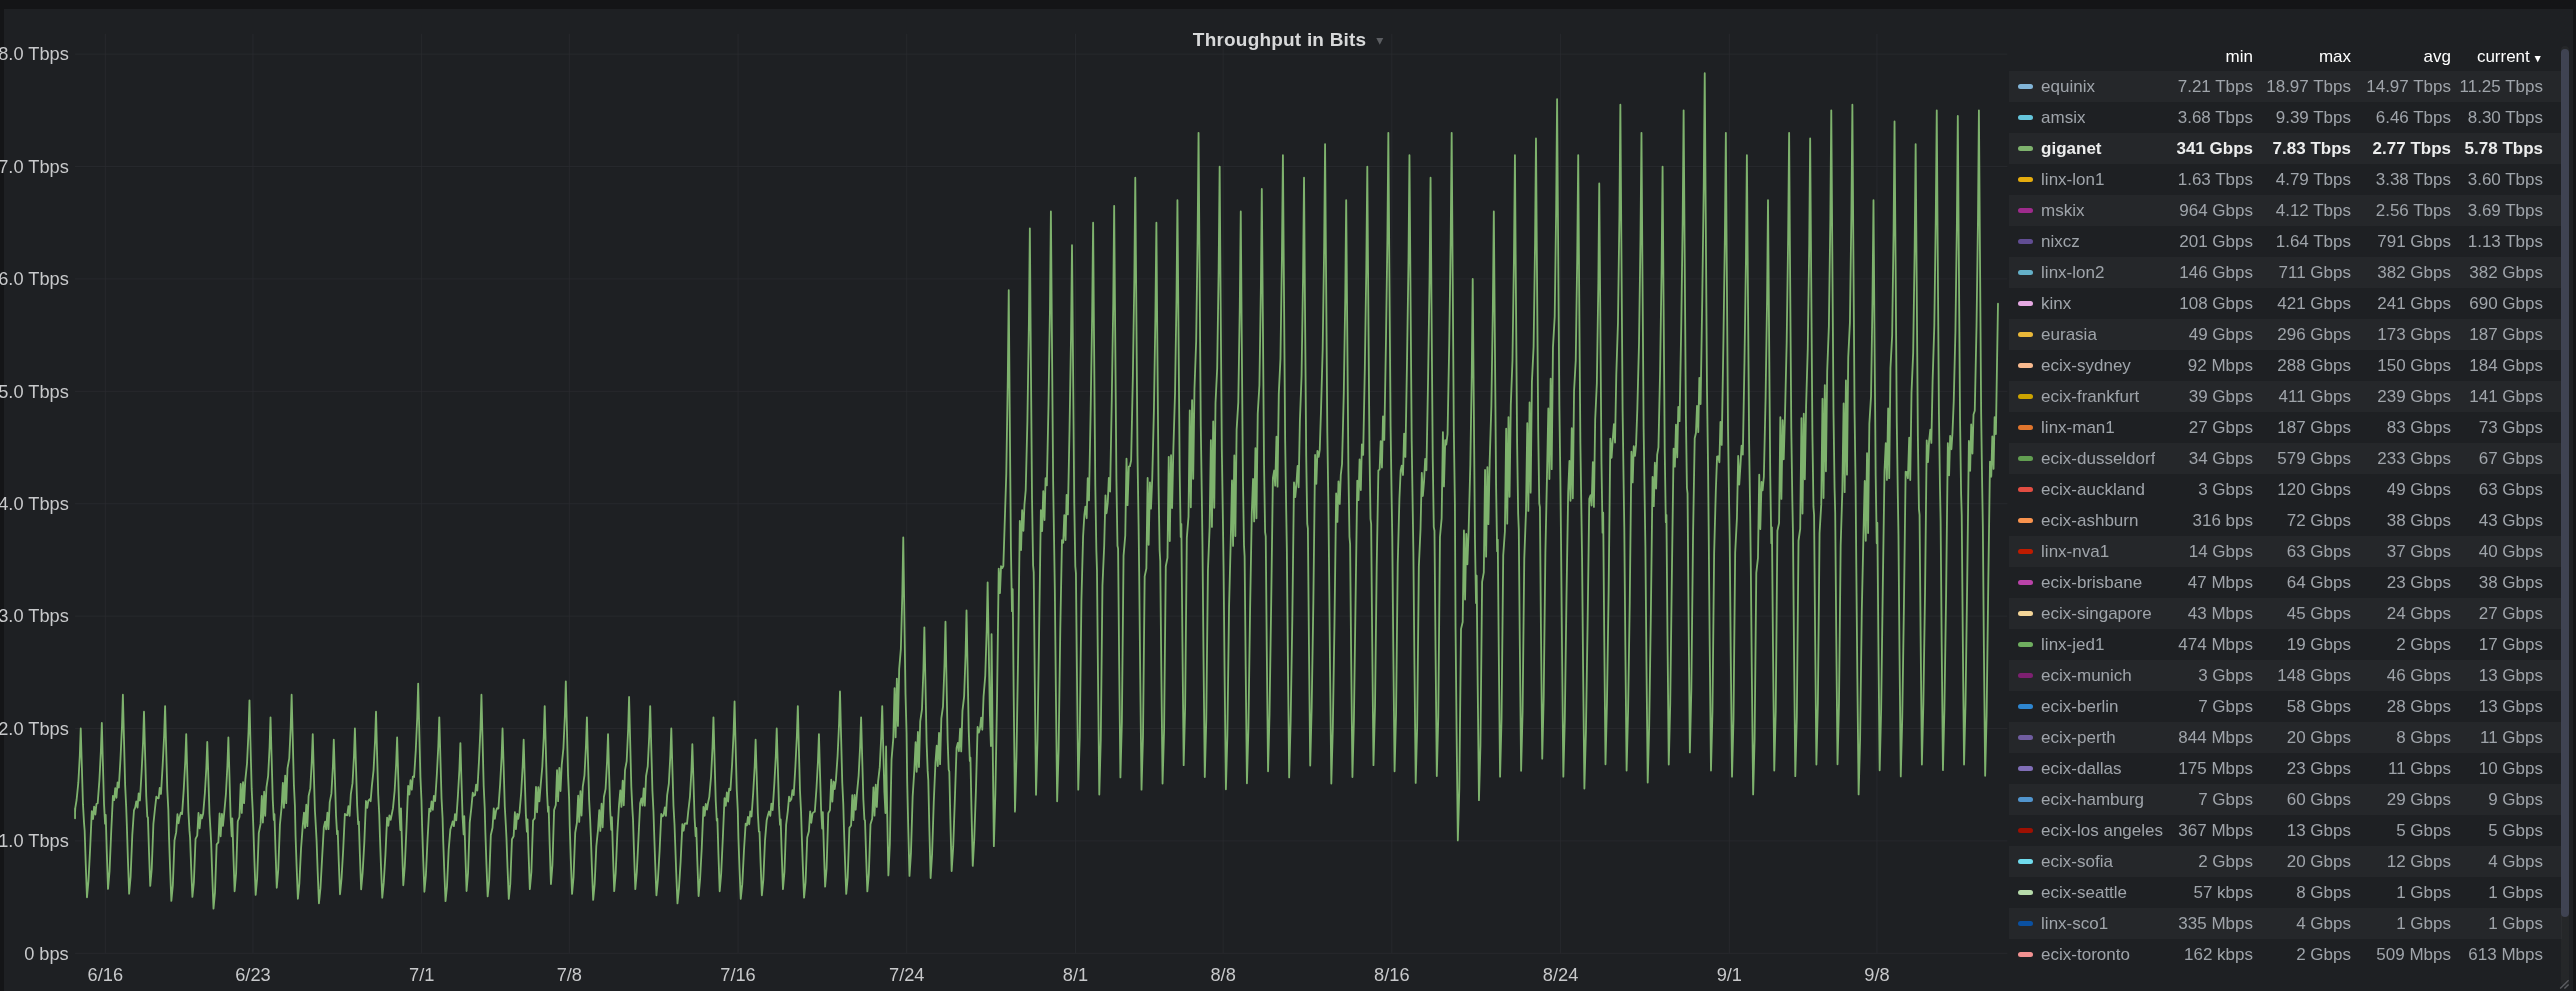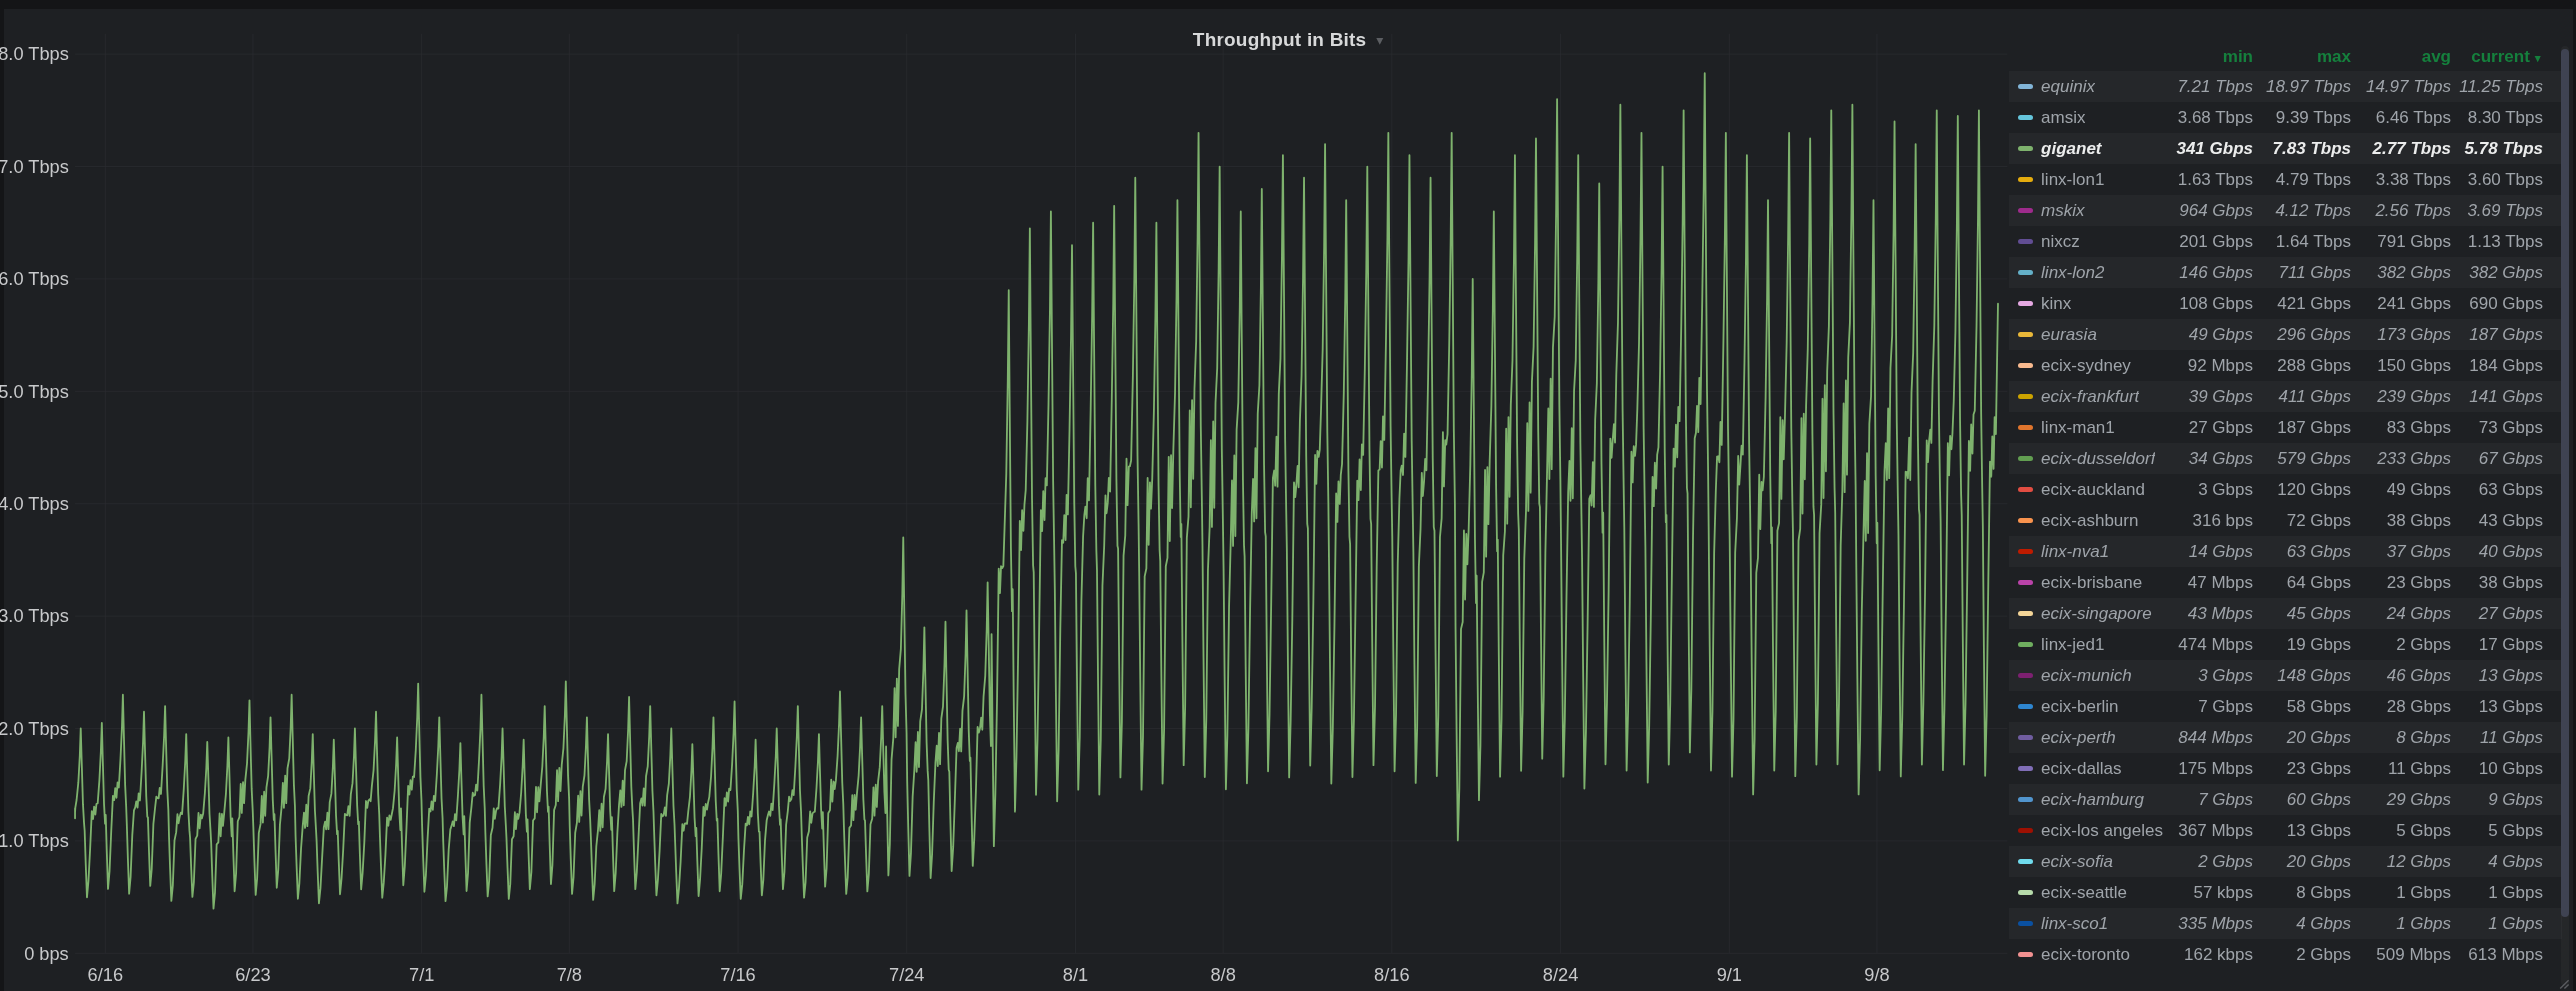--- a/index.html
+++ b/index.html
@@ -6,23 +6,23 @@
   body{width:2576px;height:992px;background:#141517;font-family:"Liberation Sans",sans-serif;overflow:hidden;position:relative;}
   .panel{position:absolute;left:3.5px;top:9px;width:2569px;height:983px;background:#1e2023;}
   .panel-title-bar{position:absolute;left:0;top:22px;width:2576px;height:31px;text-align:center;}
   .panel-title{display:inline-block;margin-top:7px;font-size:19px;font-weight:700;color:#d8d9da;letter-spacing:0.2px;}
   .panel-title-caret{display:inline-block;margin-left:9.8px;font-size:14px;color:#5c5e62;vertical-align:1.4px;}
   #chart-svg{position:absolute;left:0;top:0;}
   
   .legend{position:absolute;left:2009px;top:43px;width:553px;height:947px;font-size:17px;color:#9fa4aa;}
   .legend-header,.legend-row{display:grid;grid-template-columns:147px 88px 98px 100px 92px;align-items:center;padding-left:9px;}
   .legend-header{height:28px;align-items:end;padding-bottom:4.2px;box-sizing:border-box;}
-  .legend-header .hcell{color:#15803d;font-weight:700;text-align:right;font-size:17px;}
+  .legend-header .hcell{color:#ffffff;font-weight:400;text-align:right;font-size:17px;}
   .legend-row{height:31px;}
-  .legend-row.striped{background:rgba(255,255,255,0.035);font-style:italic;}
+  .legend-row.striped{background:rgba(255,255,255,0.035);}
   .legend-row.highlighted .series-name,
   .legend-row.highlighted .vcell{color:#eceded;font-weight:700;}
   .name-cell{display:flex;align-items:center;min-width:0;}
   .swatch{width:15.4px;height:4.9px;border-radius:2.8px;margin-right:7.7px;flex:0 0 auto;}
   .series-name{white-space:nowrap;overflow:hidden;text-overflow:ellipsis;}
   .vcell{text-align:right;white-space:nowrap;}
   .sort-caret{font-size:10.5px;margin-left:2.8px;}
   
   .legend-scrollbar{position:absolute;left:2561px;top:46px;width:7.7px;height:940px;background:rgba(255,255,255,0.03);border-radius:4.2px;}
   .legend-scrollbar-thumb{position:absolute;left:0;top:2.8px;width:7.7px;height:868px;background:#3f4352;border-radius:4.2px;}

